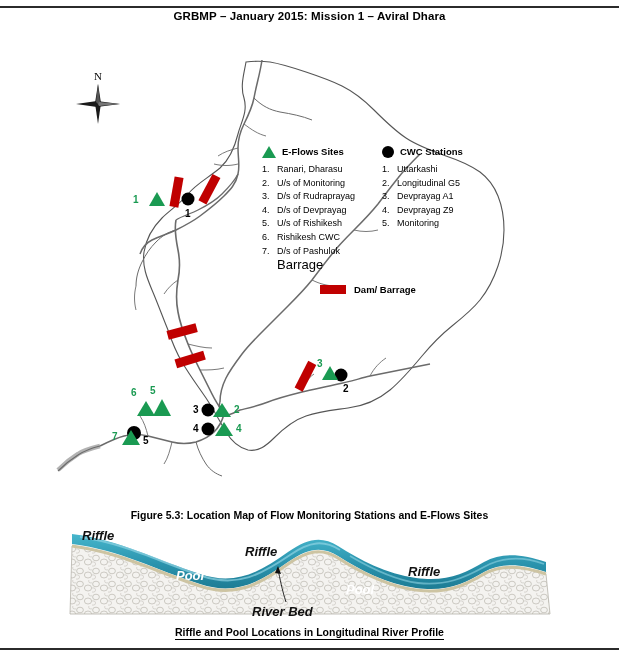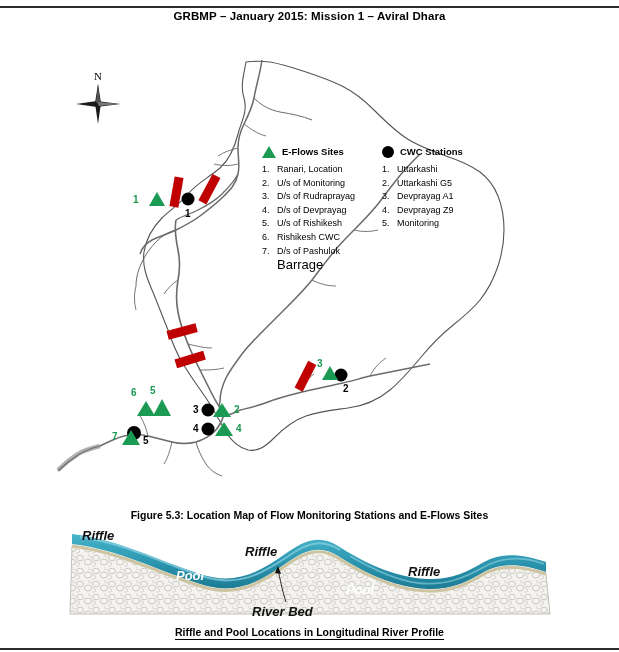--- a/index.html
+++ b/index.html
@@ -220,21 +220,21 @@
   <div class="legend">
     <div class="legend-cols">
       <div class="legend-col-a">
         <div class="legend-head">
           <span class="tri-icon"></span>
           <span class="legend-head-label">E-Flows Sites</span>
         </div>
         <ul class="legend-list">
           <li>
               <span class="legend-num">1.</span>
-              <span>Ranari, Location</span>
+              <span>Ranari, Dharasu</span>
             </li>
           <li>
               <span class="legend-num">2.</span>
               <span>U/s of Monitoring</span>
             </li>
           <li>
               <span class="legend-num">3.</span>
               <span>D/s of Rudraprayag</span>
             </li>
           <li>
@@ -262,38 +262,42 @@
           <span class="dot-icon"></span>
           <span class="legend-head-label">CWC Stations</span>
         </div>
         <ul class="legend-list">
           <li>
               <span class="legend-num">1.</span>
               <span>Uttarkashi</span>
             </li>
           <li>
               <span class="legend-num">2.</span>
-              <span>Uttarkashi G5</span>
+              <span>Longitudinal G5</span>
             </li>
           <li>
               <span class="legend-num">3.</span>
               <span>Devprayag A1</span>
             </li>
           <li>
               <span class="legend-num">4.</span>
               <span>Devprayag Z9</span>
             </li>
           <li>
               <span class="legend-num">5.</span>
               <span>Monitoring</span>
             </li>
         </ul>
       </div>
     </div>
 
+    <div class="legend-dam">
+      <span class="dam-swatch"></span>
+      <span class="dam-label">Dam/ Barrage</span>
+    </div>
   </div>
 
   <div class="mk green" style="left:133px; top:161px;">1</div>
   <div class="mk green" style="left:317px; top:325px;">3</div>
   <div class="mk green" style="left:131px; top:354px;">6</div>
   <div class="mk green" style="left:150px; top:352px;">5</div>
   <div class="mk green" style="left:112px; top:398px;">7</div>
   <div class="mk green" style="left:234px; top:371px;">2</div>
   <div class="mk green" style="left:236px; top:390px;">4</div>
 

